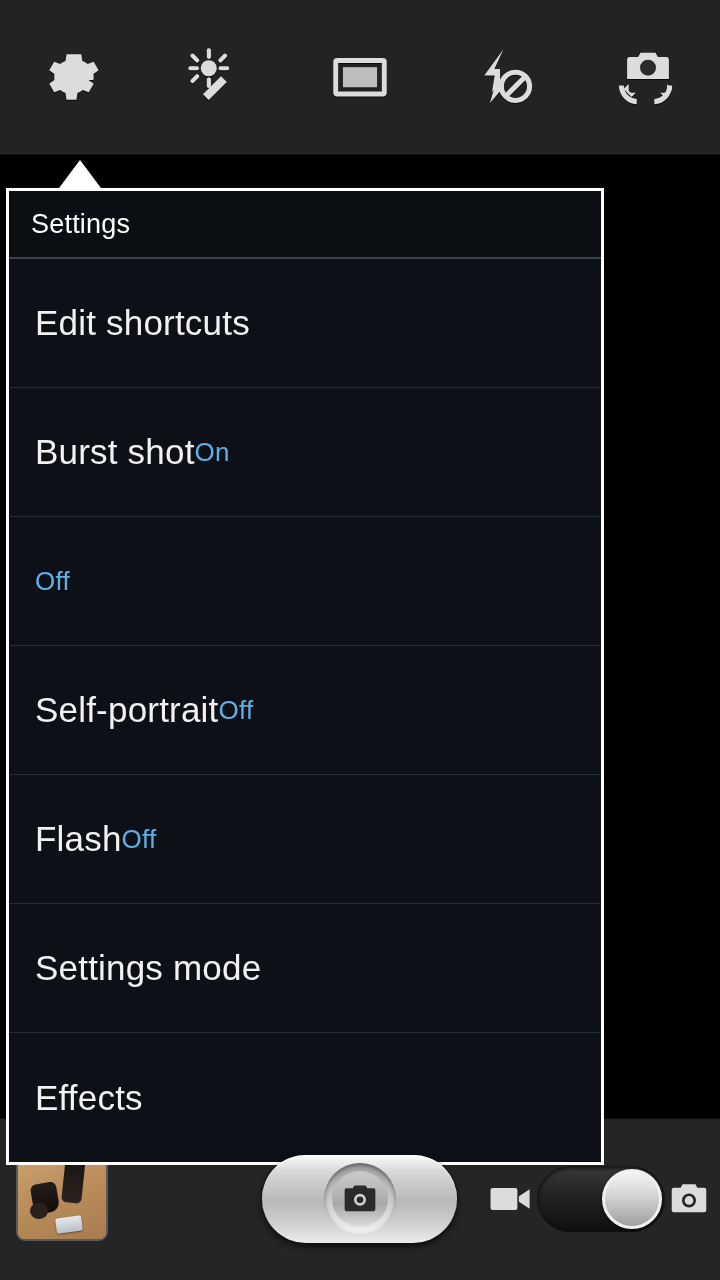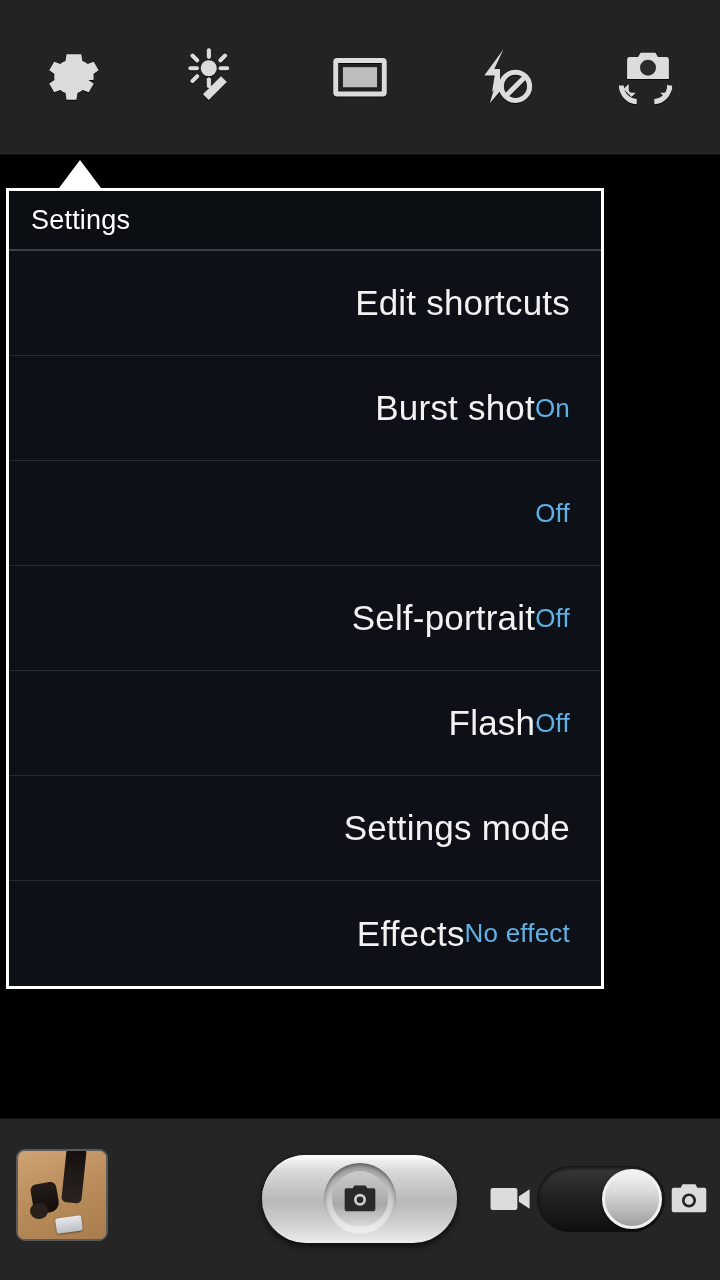--- a/index.html
+++ b/index.html
@@ -62,38 +62,38 @@
     position: absolute;
     left: 6px;
     top: 188px;
     width: 598px;
     border: 3px solid #ffffff;
     background: #0d1117;
     box-sizing: border-box;
     z-index: 5;
   }
   .popup-header {
-    height: 60px;
+    height: 68px;
     display: flex;
     align-items: center;
     padding-left: 22px;
     border-bottom: 2px solid #3a4048;
     background: #0b0e12;
     box-sizing: border-box;
   }
   .popup-header span {
     color: #ffffff;
     font-size: 27px;
     letter-spacing: .2px;
   }
   .menu-row {
-    height: 105px;
-    display: flex;
-    align-items: center;
-    justify-content: flex-end;
+    height: 129px;
+    display: flex;
+    align-items: center;
+    justify-content: flex-start;
     padding: 0 31px 0 26px;
     border-bottom: 1px solid #262b32;
     box-sizing: border-box;
     background: #0d1117;
   }
   .menu-row:last-child { border-bottom: none; }
   .menu-label {
     color: #f2f2f2;
     font-size: 35px;
     letter-spacing: .2px;
@@ -297,21 +297,20 @@
     <span class="menu-label">Flash</span>
     <span class="menu-value">Off</span>
   </div>
 
   <div class="menu-row">
     <span class="menu-label">Settings mode</span>
   </div>
 
   <div class="menu-row">
     <span class="menu-label">Effects</span>
-    <span class="menu-value">No effect</span>
   </div>
 </div>
 
 <div class="bottombar">
 
   <div class="thumb">
     <div class="wood"></div>
     <div class="obj1"></div>
     <div class="obj2"></div>
     <div class="obj3"></div>

